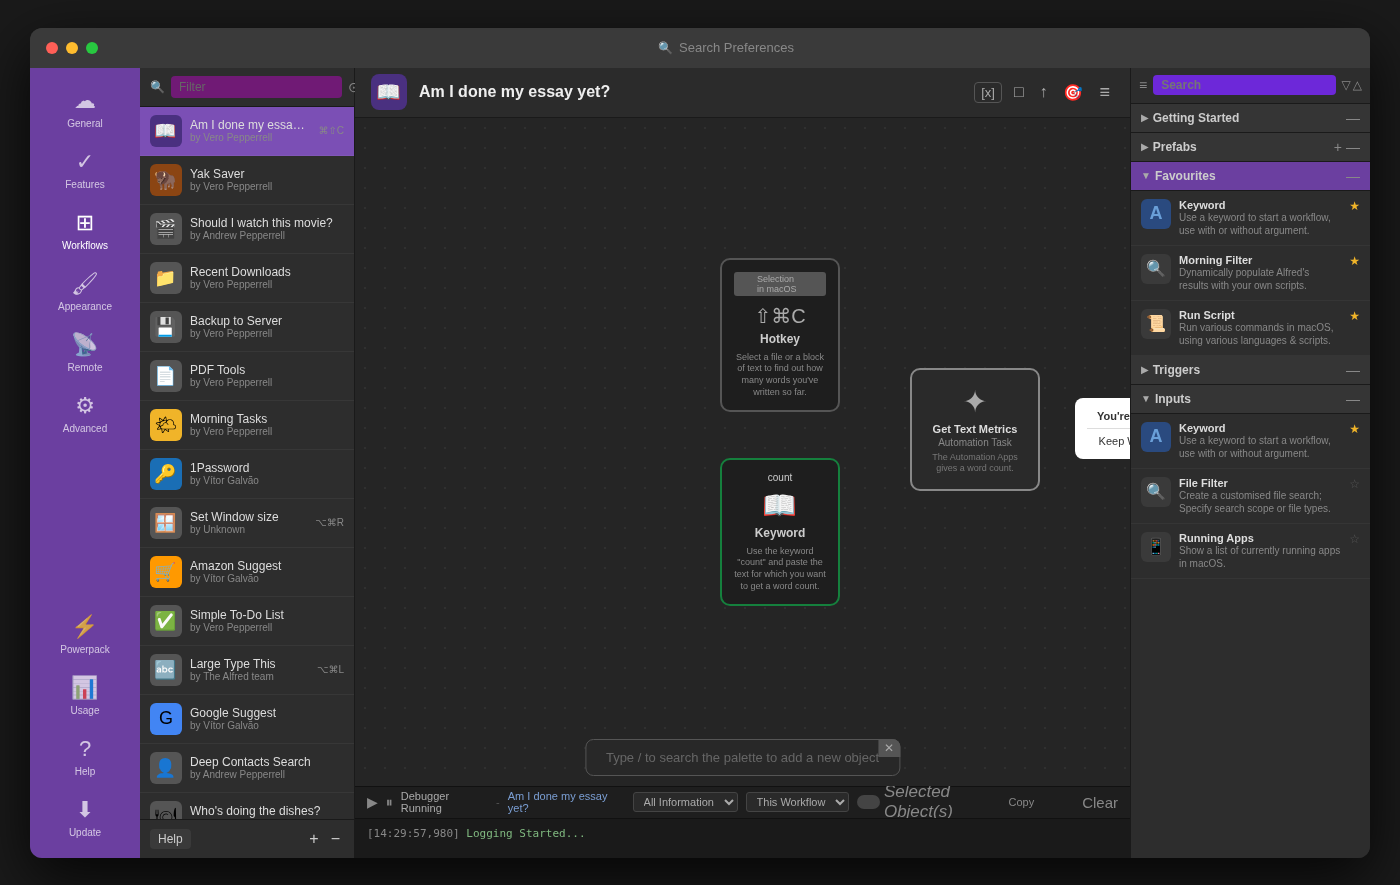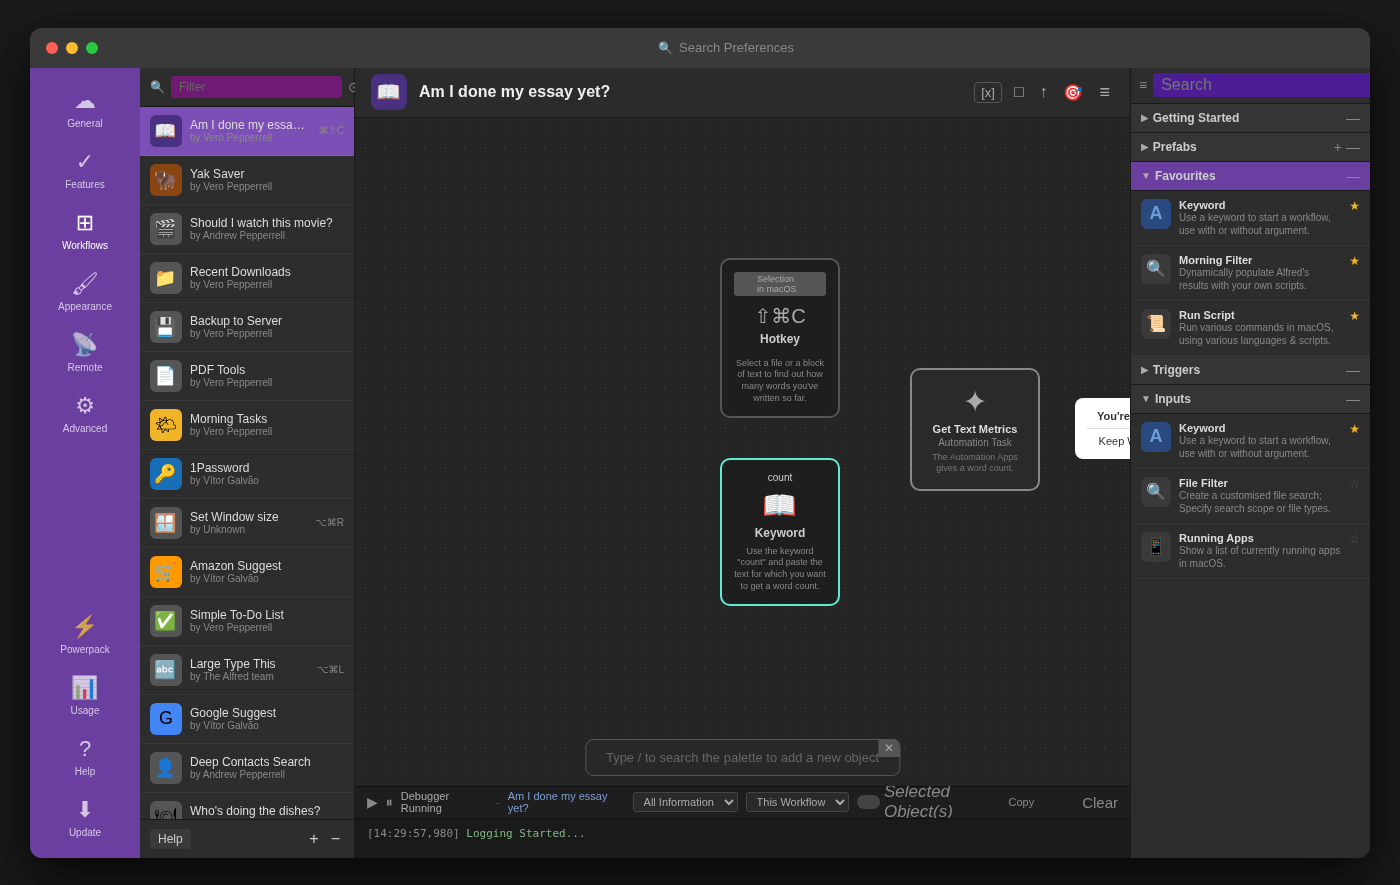--- a/index.html
+++ b/index.html
@@ -60,24 +60,24 @@
     
     .workflow-canvas { flex: 1; background: #252525; position: relative; overflow: hidden; }
     .canvas-grid { position: absolute; inset: 0; background-image: radial-gradient(circle, #3a3a3a 1px, transparent 1px); background-size: 20px 20px; opacity: 0.5; }
 
     
     .node { position: absolute; background: #1e1e1e; border-radius: 10px; display: flex; flex-direction: column; align-items: center; cursor: pointer; user-select: none; }
 
     .hotkey-node { left: 365px; top: 140px; width: 120px; padding: 12px; border: 2px solid #555; }
     .hotkey-node .node-badge { background: #555; color: #aaa; font-size: 9px; padding: 2px 23px; border-radius: 3px; margin-bottom: 8px; }
     .hotkey-node .node-shortcut { font-size: 20px; color: #aaa; margin-bottom: 4px; }
-    .hotkey-node .node-title { font-size: 12px; color: #ccc; font-weight: 600; margin-bottom: 12px; }
+    .hotkey-node .node-title { font-size: 12px; color: #ccc; font-weight: 600; margin-bottom: 6px; }
     .hotkey-node .node-desc { font-size: 9px; color: #888; text-align: center; line-height: 1.3; }
 
-    .keyword-node { left: 365px; top: 340px; width: 120px; padding: 12px; border: 2px solid #5eead4; }
+    .keyword-node { left: 365px; top: 340px; width: 120px; padding: 12px; border: 2px solid #15803d; }
     .keyword-node .node-badge { font-size: 10px; color: #ccc; margin-bottom: 6px; }
     .keyword-node .node-icon { font-size: 28px; color: #4a7abf; margin-bottom: 4px; }
     .keyword-node .node-title { font-size: 12px; color: #ccc; font-weight: 600; margin-bottom: 6px; }
     .keyword-node .node-desc { font-size: 9px; color: #888; text-align: center; line-height: 1.3; }
 
     .automation-node { left: 555px; top: 250px; width: 130px; padding: 14px; border: 2px solid #888; background: #2a2a2a; }
 
     .decision-node { left: 720px; top: 280px; width: 110px; padding: 12px; background: white; border-radius: 8px; }
     .decision-node .decision-yes { font-size: 11px; color: #333; font-weight: 600; }
     .decision-node .decision-no { font-size: 11px; color: #333; }
@@ -102,21 +102,21 @@
 
     
     .debugger-log { height: 40px; background: #1a1a1a; padding: 8px 12px; font-size: 11px; font-family: 'Monaco', monospace; color: #7fb87f; flex-shrink: 0; border-top: 1px solid #111; }
     .log-timestamp { color: #888; }
     .log-text { color: #7fb87f; }
 
     
     .right-panel { width: 240px; background: #2d2d2d; display: flex; flex-direction: column; border-left: 1px solid #1a1a1a; flex-shrink: 0; overflow: hidden; }
     .right-panel-header { height: 36px; display: flex; align-items: center; padding: 0 8px; gap: 6px; border-bottom: 1px solid #1a1a1a; flex-shrink: 0; }
     .rp-icon-btn { background: none; border: none; color: #888; font-size: 14px; cursor: pointer; }
-    .rp-search { flex: 1; background: #4c1d95; border: none; border-radius: 4px; padding: 3px 8px; color: #ccc; font-size: 16px; outline: none; }
+    .rp-search { flex: 1; background: #6d28d9; border: none; border-radius: 4px; padding: 3px 8px; color: #ccc; font-size: 12px; outline: none; font-weight: bold; }
     .rp-filter-btns { display: flex; gap: 2px; }
     .rp-filter-btn { background: none; border: none; color: #888; font-size: 12px; cursor: pointer; }
 
     .right-panel-section { flex-shrink: 0; }
     .rp-section-header { display: flex; align-items: center; padding: 6px 10px; cursor: pointer; background: #353535; border-bottom: 1px solid #1a1a1a; }
     .rp-section-arrow { color: #aaa; font-size: 10px; margin-right: 4px; }
     .rp-section-title { font-size: 12px; color: #ccc; font-weight: 600; flex: 1; }
     .rp-section-actions { display: flex; gap: 4px; }
     .rp-section-btn { background: none; border: none; color: #888; font-size: 14px; cursor: pointer; }
     .rp-section-active { background: #6b3fa0; }

